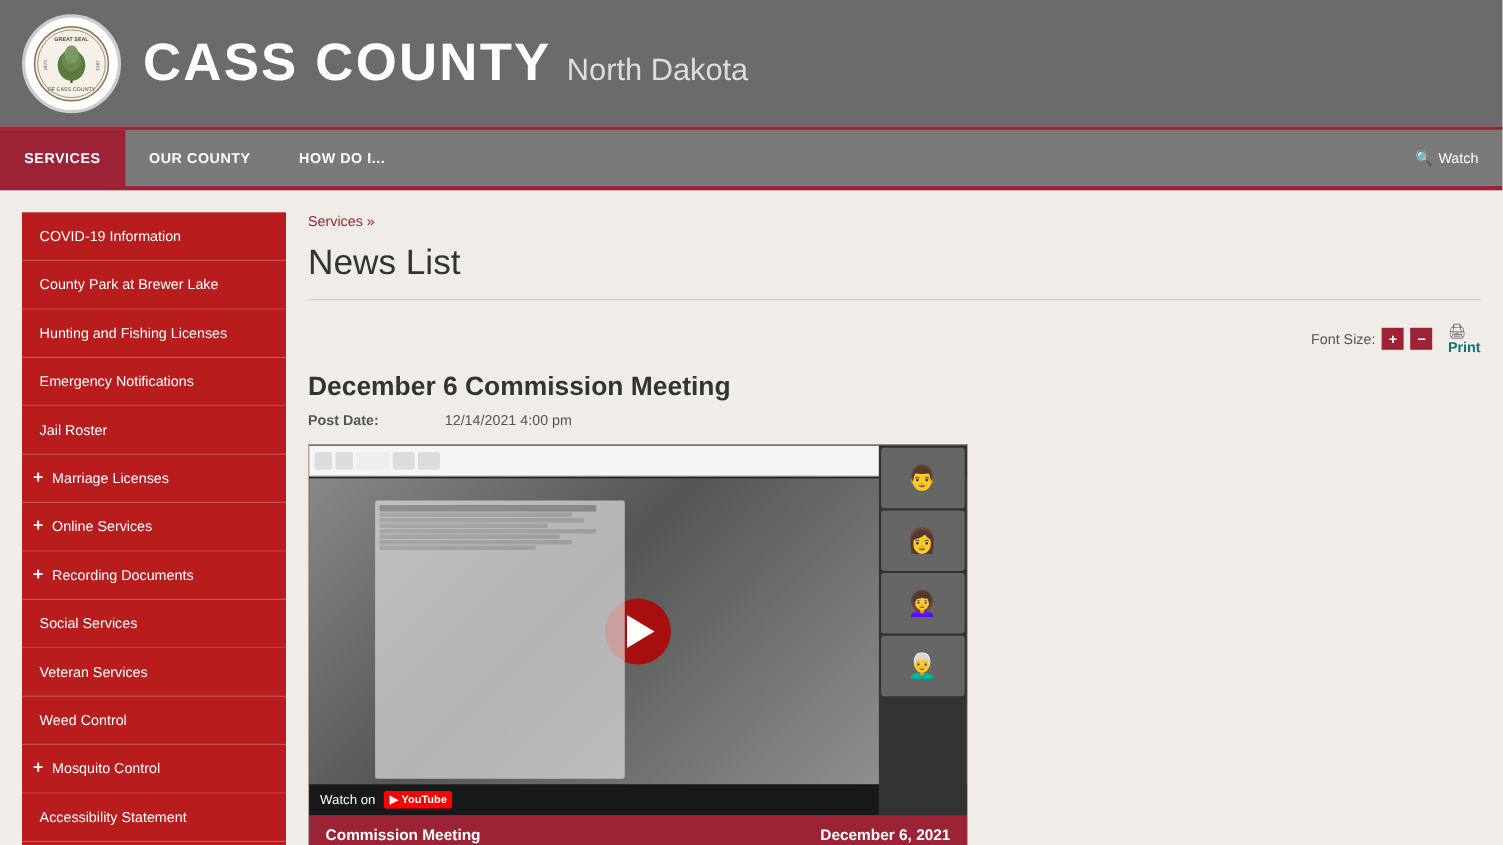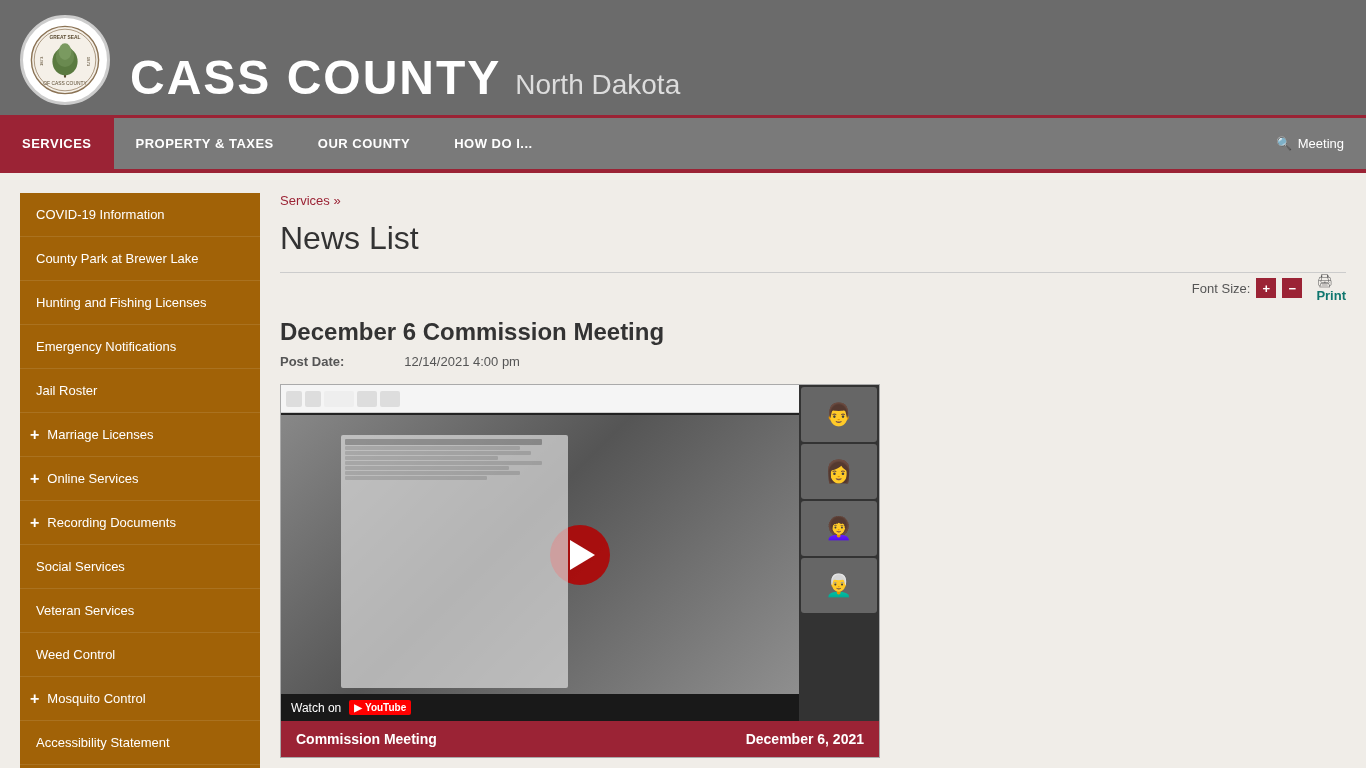--- a/index.html
+++ b/index.html
@@ -2,21 +2,21 @@
 <html><head>
   <meta charset="utf-8">
   <style>
     * { margin: 0; padding: 0; box-sizing: border-box; }
     body { font-family: Arial, sans-serif; background: #f0ede8; font-size: 14px; }
 
     
     .header {
       background: #6b6b6b;
       display: flex;
-      align-items: flex-end;
+      align-items: center;
       padding: 10px 20px;
       min-height: 115px;
     }
     .header-logo {
       width: 90px;
       height: 90px;
       border-radius: 50%;
       background: #fff;
       display: flex;
       align-items: center;
@@ -76,21 +76,21 @@
 
     
     .sidebar {
       width: 240px;
       flex-shrink: 0;
     }
     .sidebar-item {
       display: flex;
       align-items: center;
       padding: 12px 16px;
-      background: #a16207;
+      background: #b91c1c;
       color: #fff;
       font-size: 13px;
       cursor: pointer;
       border-bottom: 1px solid rgba(255,255,255,0.1);
       min-height: 44px;
       text-align: center;
     }
     .sidebar-item.has-plus {
       padding-left: 10px;
     }
@@ -111,20 +111,21 @@
       color: #9b2335;
       font-size: 13px;
       margin-bottom: 12px;
     }
     .breadcrumb a { color: #9b2335; text-decoration: none; }
 
     .page-title {
       font-size: 32px;
       font-weight: normal;
       color: #333;
+      margin-bottom: 20px;
       border-bottom: 1px solid #ccc;
       padding-bottom: 15px;
     }
 
     .font-controls {
       display: flex;
       justify-content: flex-end;
       align-items: center;
       gap: 6px;
       margin-bottom: 15px;
@@ -310,26 +311,25 @@
     </svg>
   </div>
   <div class="header-title">
     <span class="county">CASS COUNTY</span>
     <span class="state">North Dakota</span>
   </div>
 </div>
 
 <nav class="nav">
   <div class="nav-item active">SERVICES</div>
-  <div class="nav-item">PROPERTY &amp; TAXES</div>
   <div class="nav-item">OUR COUNTY</div>
   <div class="nav-item">HOW DO I...</div>
   <div class="nav-search">
     <span>🔍</span>
-    <span>Meeting</span>
+    <span>Watch</span>
   </div>
 </nav>
 <div class="nav-separator"></div>
 
 <div class="content-area">
 
   <div class="sidebar">
     <div class="sidebar-item">
       <span>COVID-19 Information</span>
     </div>

